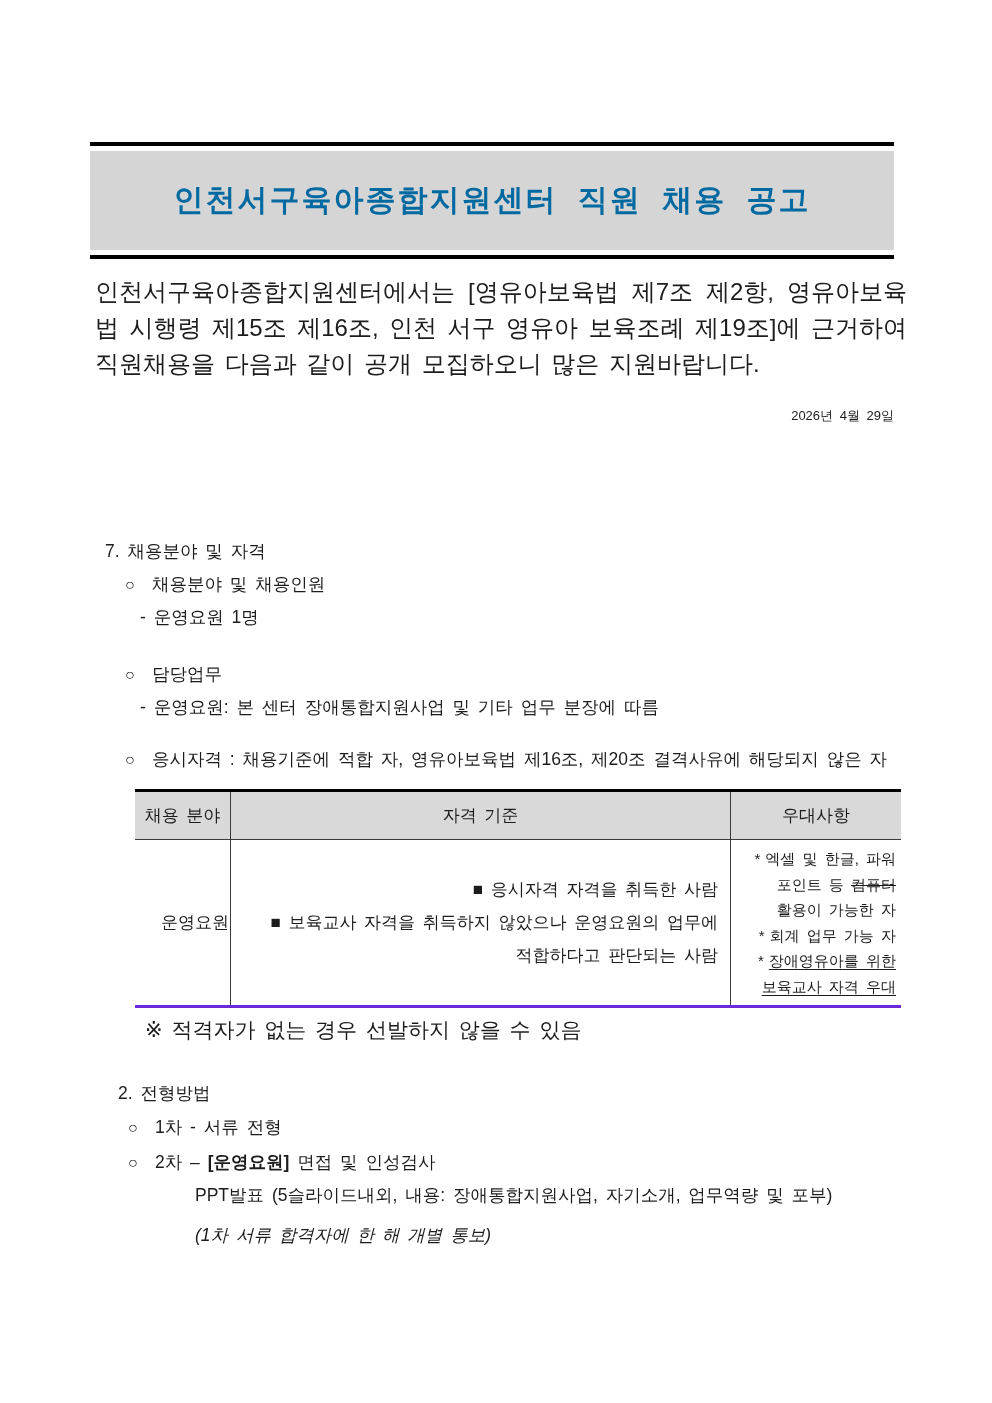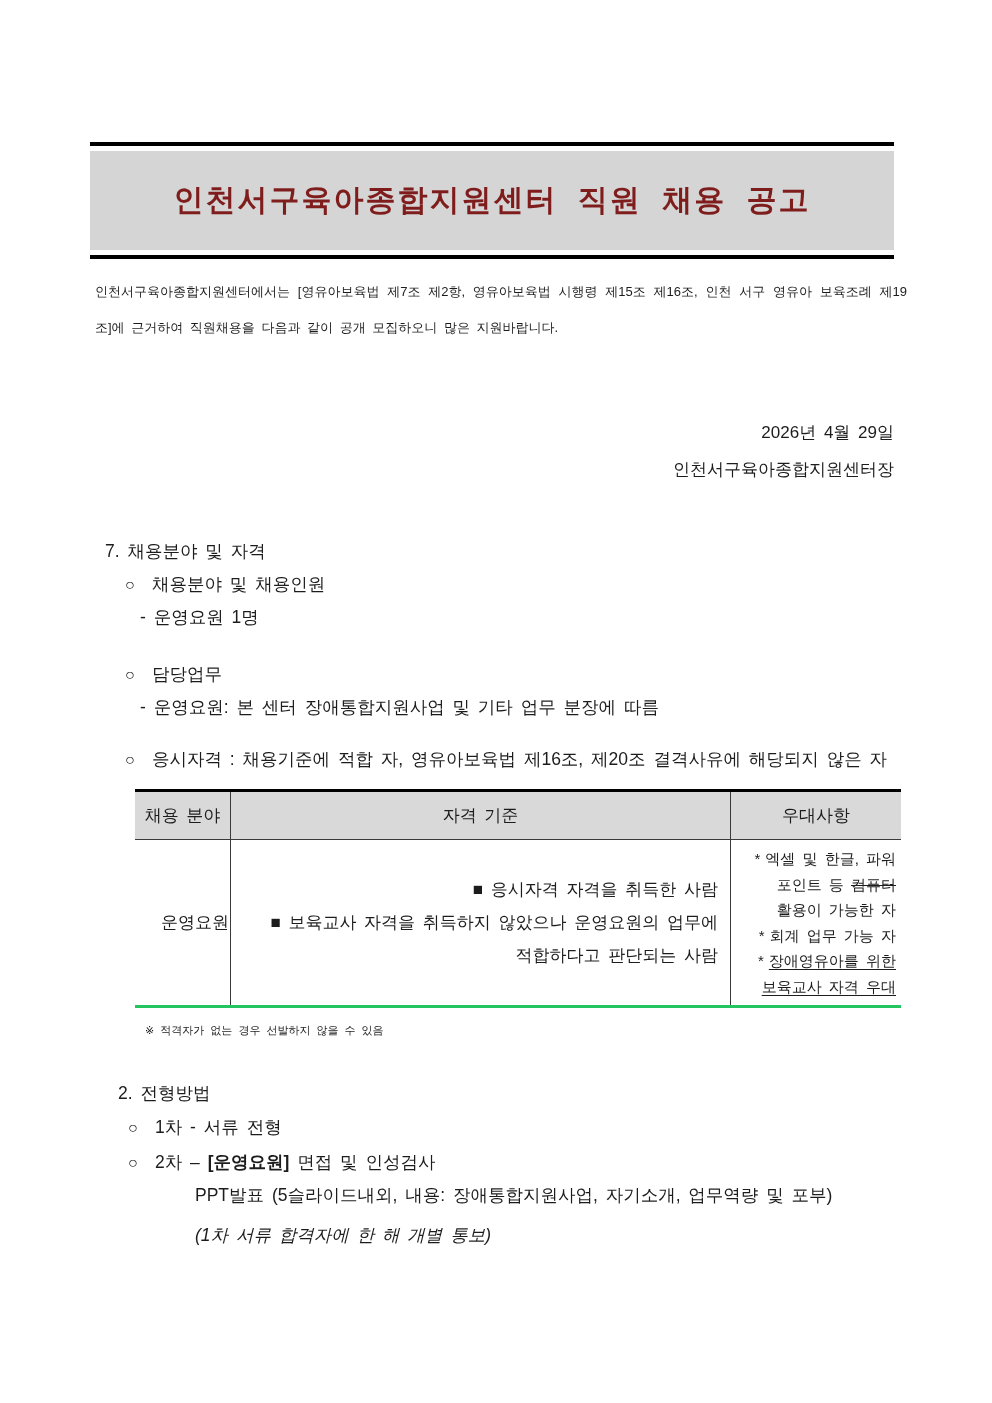--- a/index.html
+++ b/index.html
@@ -9,34 +9,34 @@
   }
 
   
   .banner{position:absolute;left:90px;top:142px;width:804px;}
   .banner-rule{height:4px;background:#000;}
   .banner-box{
     margin:5px 0;height:99px;background:#d5d5d5;
     display:flex;align-items:center;justify-content:center;
   }
   .doc-title{
-    margin:0;font-size:30px;font-weight:bold;color:#7f1d1d;
+    margin:0;font-size:30px;font-weight:bold;color:#0369a1;
     letter-spacing:2px;word-spacing:10px;white-space:nowrap;
   }
 
   
   .intro{
     position:absolute;left:95px;top:274px;width:812px;
-    margin:0;font-size:13px;line-height:36px;text-align:justify;word-spacing:3px;
+    margin:0;font-size:24px;line-height:36px;text-align:justify;word-spacing:3px;
   }
 
   
   .dateblock{
-    position:absolute;right:98px;top:414px;text-align:right;
-    font-size:17px;line-height:37px;word-spacing:3px;
+    position:absolute;right:98px;top:397px;text-align:center;
+    font-size:13px;line-height:37px;word-spacing:3px;
   }
 
   
   .sec{position:absolute;left:95px;font-size:17.5px;line-height:26px;word-spacing:3px;}
   .sec1{top:538px;width:815px;}
   .sec2{top:1080px;width:870px;line-height:27px;}
   .sec-heading1{padding-left:10px;}
   .sec-heading2{padding-left:23px;}
   .bullet-line{padding-left:30px;}
   .sec2 .bullet-line{padding-left:33px;}
@@ -44,40 +44,40 @@
   .sub-line{padding-left:45px;}
   .mt-item1{margin-top:7px;}
   .mt-sub{margin-top:6px;}
   .mt-item2{margin-top:31px;}
   .mt-item3{margin-top:26px;}
   .bold{font-weight:bold;}
 
   
   .qual-table{
     margin:16px 0 0 40px;width:758px;border-collapse:collapse;table-layout:fixed;
-    border-top:3px solid #000;border-bottom:3px solid #22c55e;font-size:17px;
+    border-top:3px solid #000;border-bottom:3px solid #6d28d9;font-size:17px;
   }
   .qual-table th{
     background:#d9d9d9;font-weight:normal;height:45px;
     border-bottom:1px solid #3a3a3a;text-align:center;word-spacing:3px;
   }
   .qual-table .col1{width:93px;}
   .qual-table .col2{width:497px;}
   .qual-table .col3{width:168px;}
   .qual-table .vline{border-left:1px solid #3a3a3a;}
   .qual-table td{vertical-align:middle;text-align:right;}
   .cell-field{text-align:center;height:130px;}
   .cell-qual{padding:10px 12px 10px 18px;line-height:33px;text-align:justify;word-spacing:3px;}
   .cell-pref{padding:6px 5px 6px 14px;font-size:15px;line-height:25.5px;vertical-align:top;text-align:justify;}
   .pref{padding-left:13px;text-indent:-13px;}
   .pmark{margin-right:5px;}
   .strike{text-decoration:line-through;}
   .uline{text-decoration:underline;text-underline-offset:3px;}
 
-  .note-line{margin-top:9px;padding-left:50px;font-size:11px;word-spacing:3px;}
+  .note-line{margin-top:9px;padding-left:50px;font-size:21px;word-spacing:3px;}
 
   .mt-s2-item1{margin-top:7px;}
   .mt-s2-item2{margin-top:8px;}
   .detail-line{padding-left:100px;margin-top:6px;}
   .detail-line + .detail-line{margin-top:13px;font-style:italic;}
 </style>
 </head>
 <body>
 
 <div class="page">
@@ -87,21 +87,20 @@
     <div class="banner-box">
       <h1 class="doc-title">인천서구육아종합지원센터 직원 채용 공고</h1>
     </div>
     <div class="banner-rule"></div>
   </div>
 
   <p class="intro">인천서구육아종합지원센터에서는 [영유아보육법 제7조 제2항, 영유아보육법 시행령 제15조 제16조, 인천 서구 영유아 보육조례 제19조]에 근거하여 직원채용을 다음과 같이 공개 모집하오니 많은 지원바랍니다.</p>
 
   <div class="dateblock">
     <div>2026년 4월 29일</div>
-    <div>인천서구육아종합지원센터장</div>
   </div>
 
   <section class="sec sec1">
     <div class="sec-heading1">7. 채용분야 및 자격</div>
 
     <div class="bullet-line mt-item1">
       <span class="bullet">○</span><span>채용분야 및 채용인원</span>
     </div>
     <div class="sub-line mt-sub">- 운영요원 1명</div>
 

